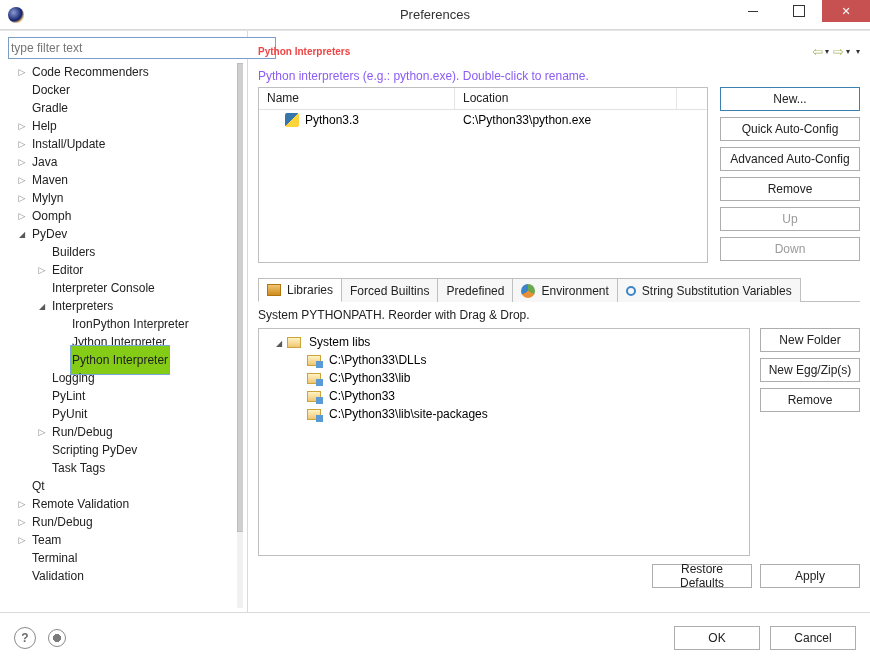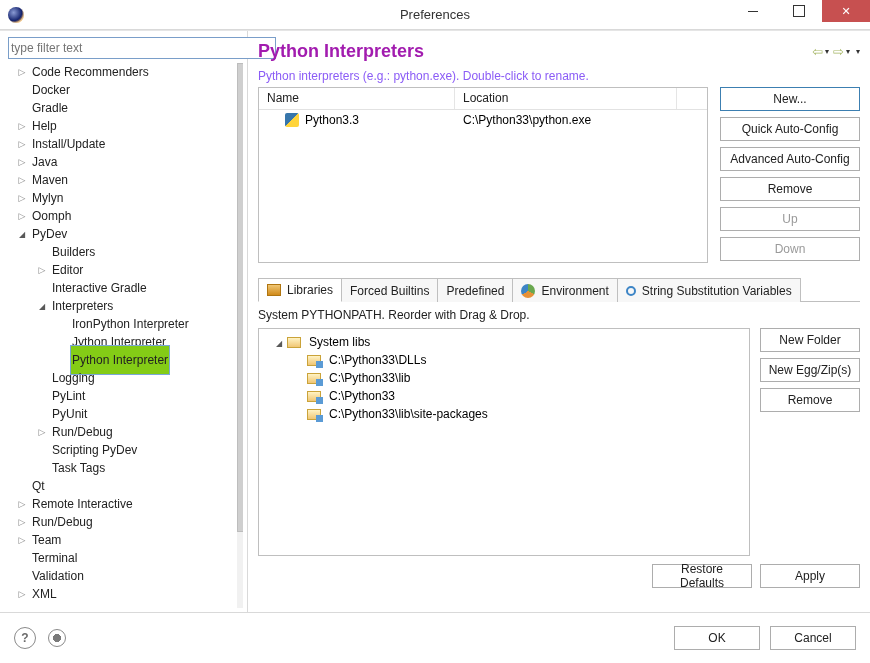--- a/index.html
+++ b/index.html
@@ -32,21 +32,21 @@
 .node .tw.none::before { content:""; }
 .node .label { padding:0 2px; }
 .node.selected .label { border:1px solid #7aa7d8; background:#84cc16; padding:5px 1px; }
 
 .depth0 { padding-left: 8px; }
 .depth1 { padding-left: 28px; }
 .depth2 { padding-left: 48px; }
 
 .right { flex:1; display:flex; flex-direction:column; padding: 6px 10px 8px 10px; position:relative; }
 .hdr { display:flex; align-items:center; height:28px; }
-.hdr h1 { font-size:18px; font-weight:600; color:#a21caf; }
+.hdr h1 { font-size:10px; font-weight:600; color:#ef4444; }
 .hdr .nav { margin-left:auto; display:flex; gap:4px; }
 .arrow-btn { display:inline-flex; align-items:center; color:#a8b86a; font-size:13px; }
 .arrow-btn .drop { color:#333; font-size:8px; margin-left:2px; }
 
 .desc { color:#8b5cf6; margin: 4px 0 4px 0; }
 
 .interp-row { display:flex; gap:12px; }
 .interp-table { flex:1; border:1px solid #bfbfbf; background:#fff; }
 .interp-table .thead { display:flex; height:22px; background:#fff; border-bottom:1px solid #e2e2e2; }
 .interp-table .thead .col { padding:3px 8px; border-right:1px solid #e5e5e5; color:#222; }
@@ -155,21 +155,21 @@
           <div class="node depth1">
             <span class="tw none"></span>
             <span class="label">Builders</span>
           </div>
           <div class="node depth1">
             <span class="tw closed"></span>
             <span class="label">Editor</span>
           </div>
           <div class="node depth1">
             <span class="tw none"></span>
-            <span class="label">Interactive Gradle</span>
+            <span class="label">Interpreter Console</span>
           </div>
           <div class="node depth1">
             <span class="tw open"></span>
             <span class="label">Interpreters</span>
           </div>
           <div class="node depth2">
             <span class="tw none"></span>
             <span class="label">IronPython Interpreter</span>
           </div>
           <div class="node depth2">
@@ -203,41 +203,37 @@
           <div class="node depth1">
             <span class="tw none"></span>
             <span class="label">Task Tags</span>
           </div>
           <div class="node depth0">
             <span class="tw none"></span>
             <span class="label">Qt</span>
           </div>
           <div class="node depth0">
             <span class="tw closed"></span>
-            <span class="label">Remote Interactive</span>
+            <span class="label">Remote Validation</span>
           </div>
           <div class="node depth0">
             <span class="tw closed"></span>
             <span class="label">Run/Debug</span>
           </div>
           <div class="node depth0">
             <span class="tw closed"></span>
             <span class="label">Team</span>
           </div>
           <div class="node depth0">
             <span class="tw none"></span>
             <span class="label">Terminal</span>
           </div>
           <div class="node depth0">
             <span class="tw none"></span>
             <span class="label">Validation</span>
-          </div>
-          <div class="node depth0">
-            <span class="tw closed"></span>
-            <span class="label">XML</span>
           </div>
         </div>
       <div class="tree-scroll">
           <div class="thumb"></div>
         </div>
     </div>
   </div>
 
   <div class="right">
 

